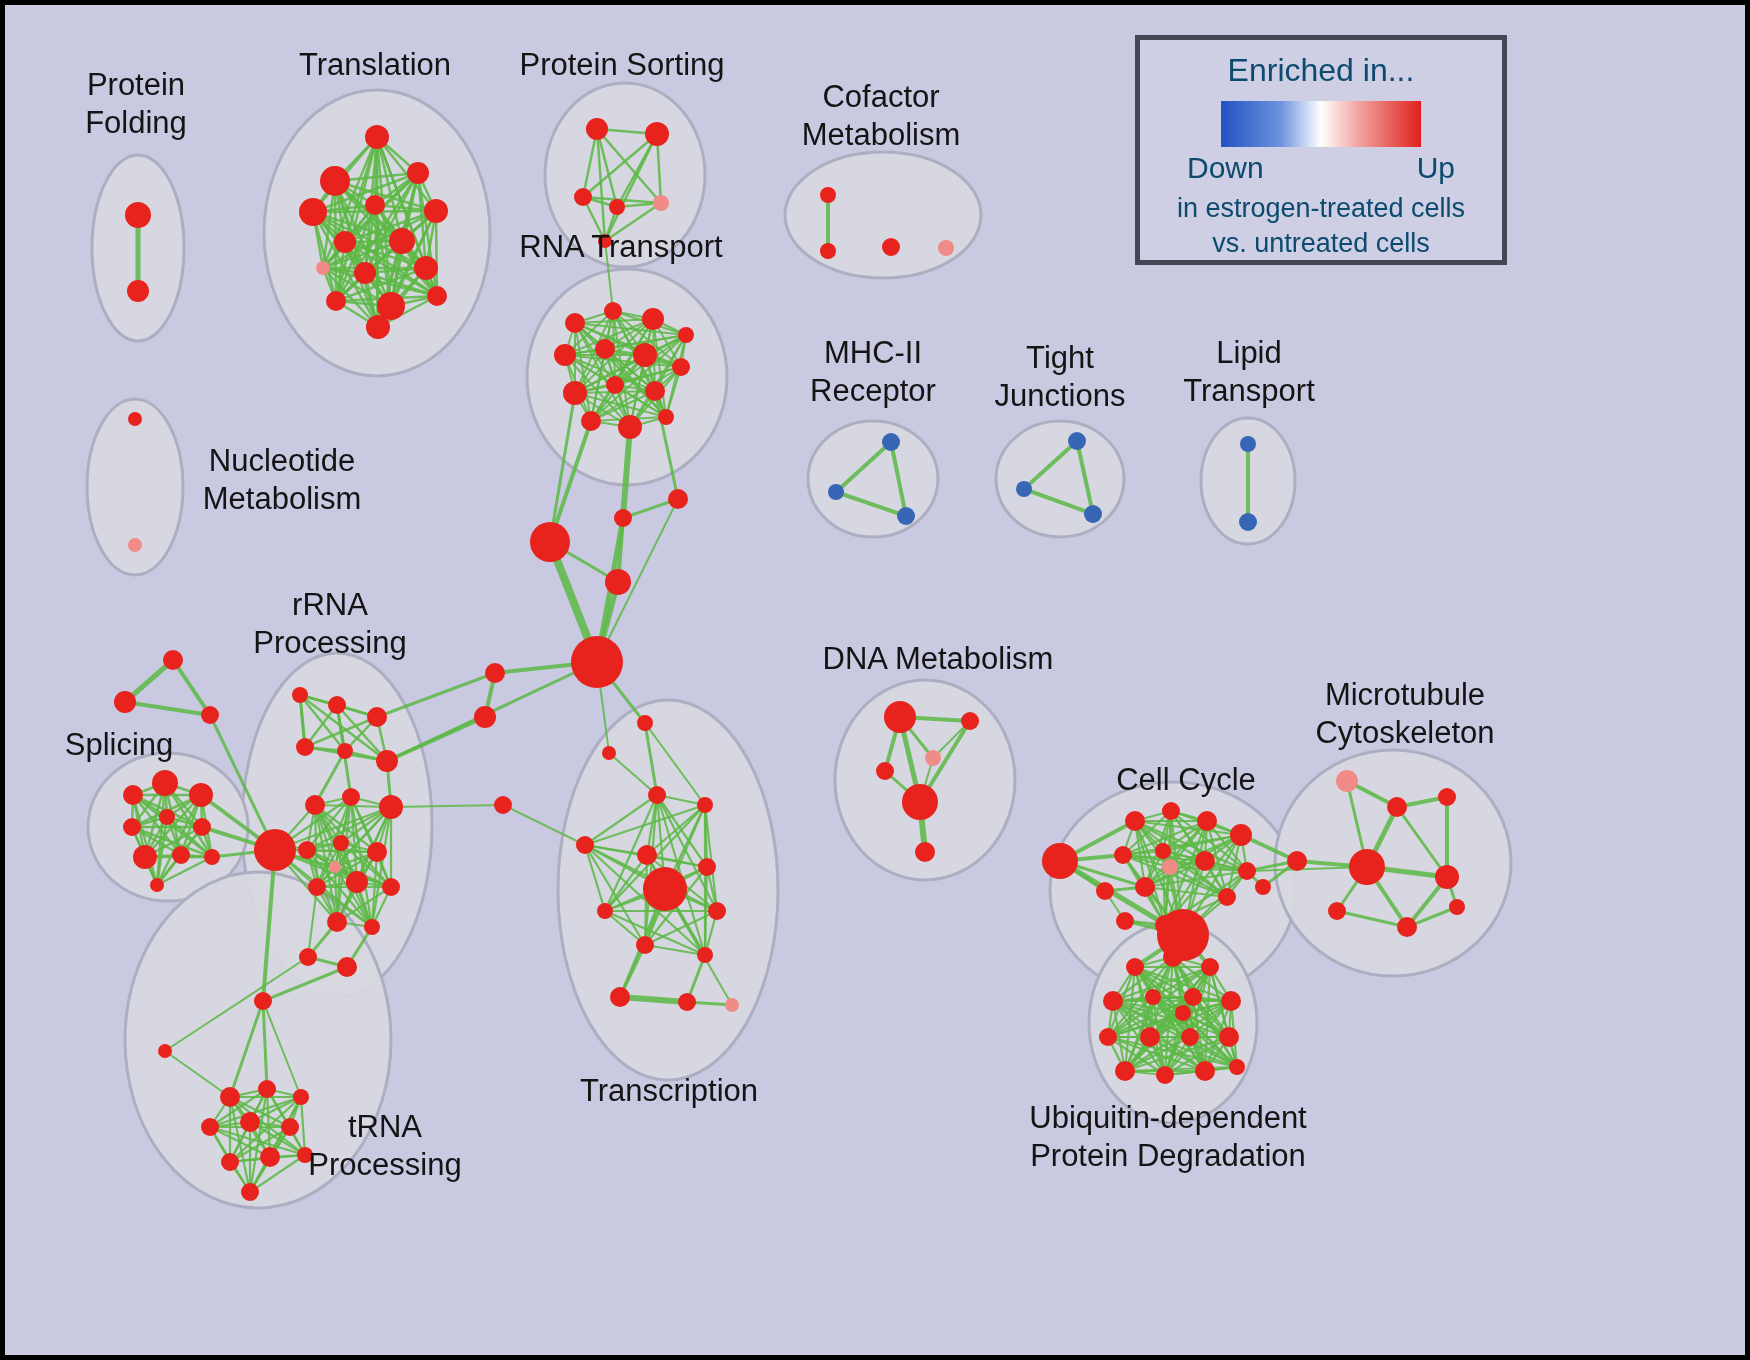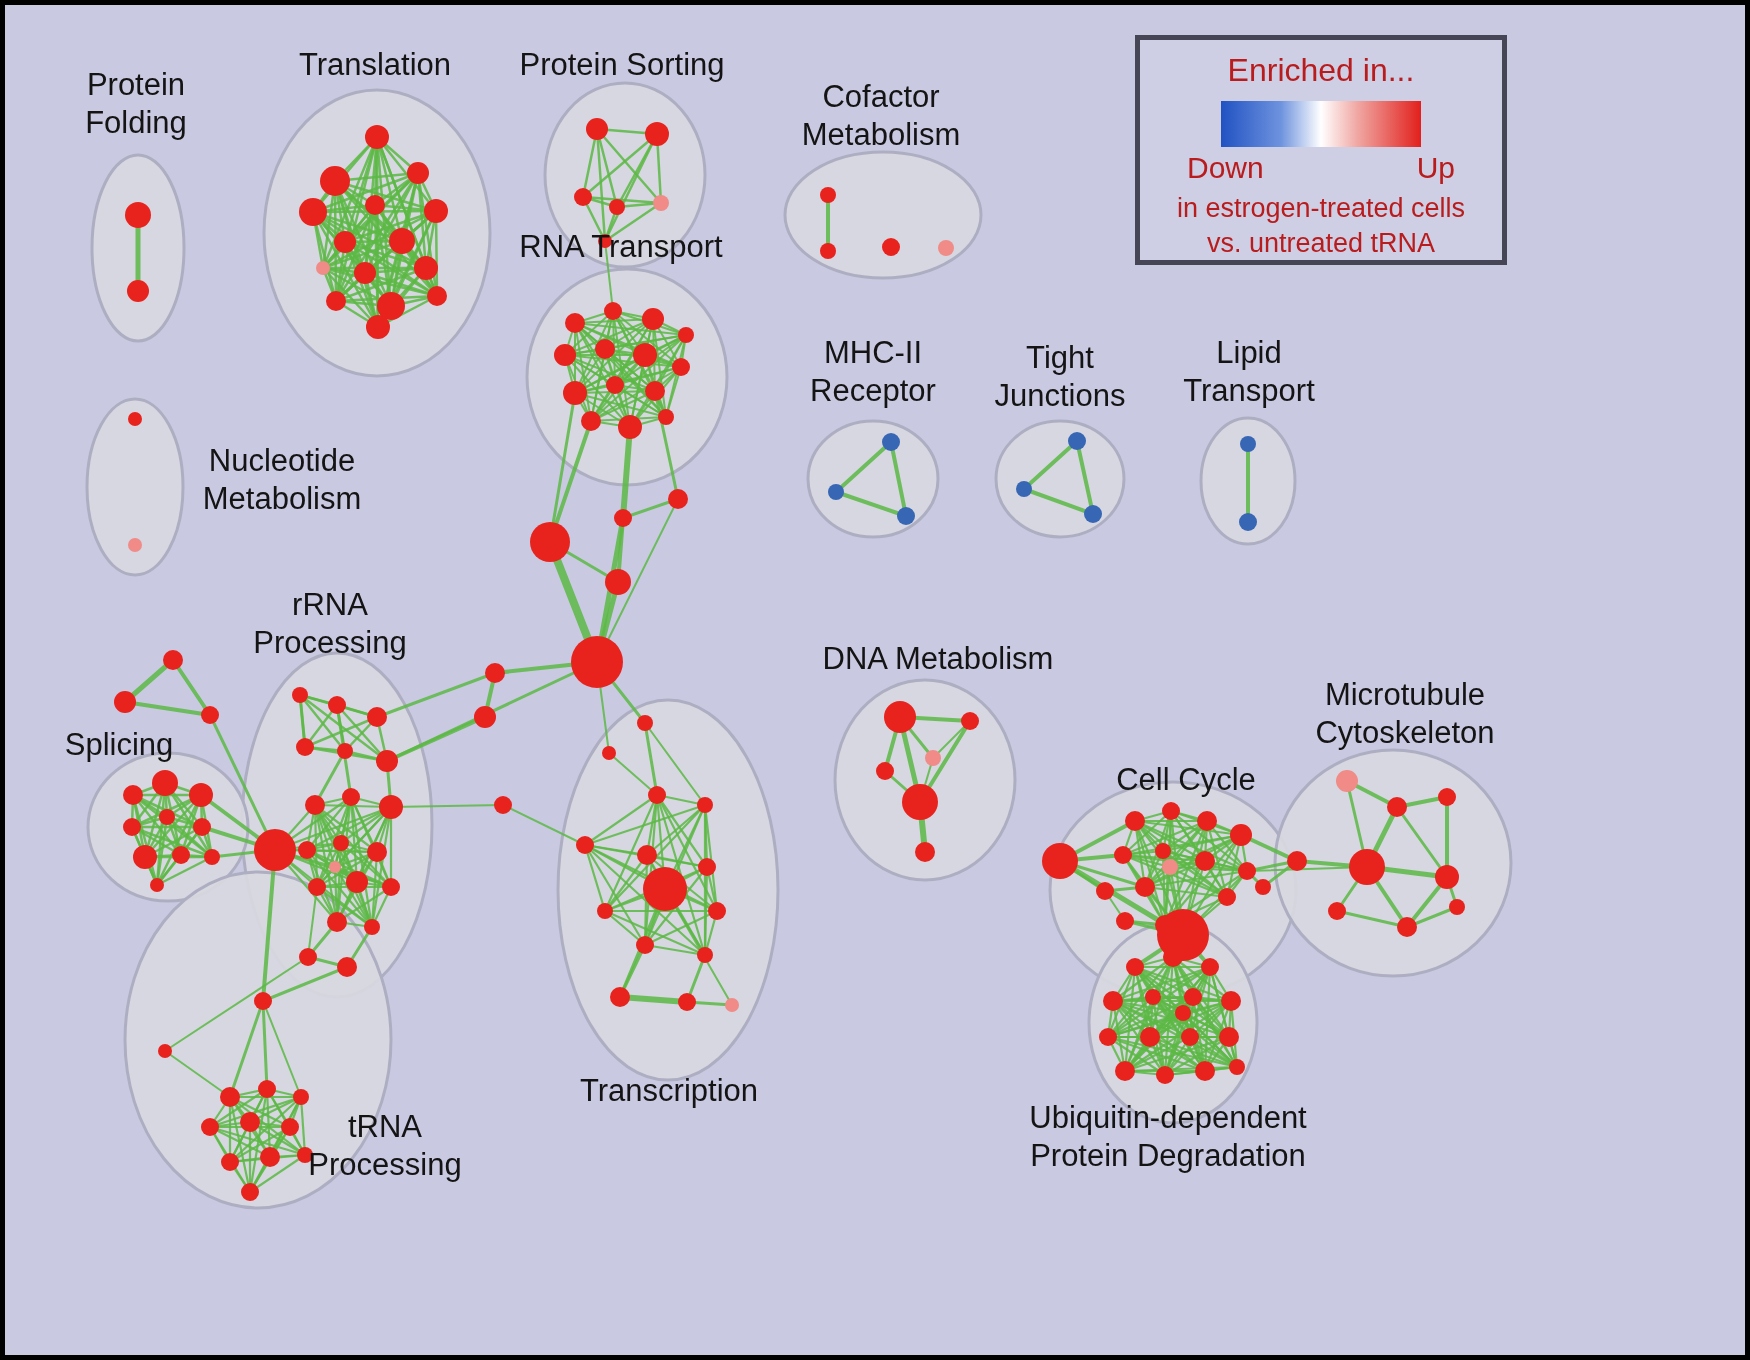--- a/index.html
+++ b/index.html
@@ -11,21 +11,21 @@
     border:5px solid #000000;
     font-family:"Liberation Sans",sans-serif;
     overflow:hidden;
   }
   .figure svg{position:absolute;left:0;top:0;width:1740px;height:1350px;}
   .clabel{font-family:"Liberation Sans",sans-serif;font-size:31px;fill:#141414;}
   .legend{
     position:absolute;left:1130px;top:30px;width:372px;height:230px;
     border:5px solid #454556;box-sizing:border-box;
     background:rgba(215,215,232,0.35);
-    text-align:center;color:#b91c1c;
+    text-align:center;color:#0c4a6e;
   }
   .legend-title{font-size:32px;margin-top:12px;}
   .legend-gradient{width:200px;height:46px;margin:12px auto 4px auto;}
   .legend-ends{width:268px;margin:0 auto;display:flex;justify-content:space-between;font-size:30px;}
   .legend-sub{font-size:27px;line-height:1.3;}
   .legend-sub.first{margin-top:6px;}
 </style>
 </head>
 <body>
 
@@ -992,15 +992,15 @@
     </svg>
 
   <div class="legend">
     <div class="legend-title">Enriched in...</div>
     <div class="legend-gradient" style="background: linear-gradient(90deg, rgb(33, 82, 195) 0%, rgb(110, 147, 222) 30%, rgb(255, 255, 255) 50%, rgb(240, 168, 164) 68%, rgb(226, 32, 28) 100%);"></div>
     <div class="legend-ends">
       <span>Down</span>
       <span>Up</span>
     </div>
     <div class="legend-sub first">in estrogen-treated cells</div>
-    <div class="legend-sub">vs. untreated tRNA</div>
+    <div class="legend-sub">vs. untreated cells</div>
   </div>
 </div>
 
 </body></html>

